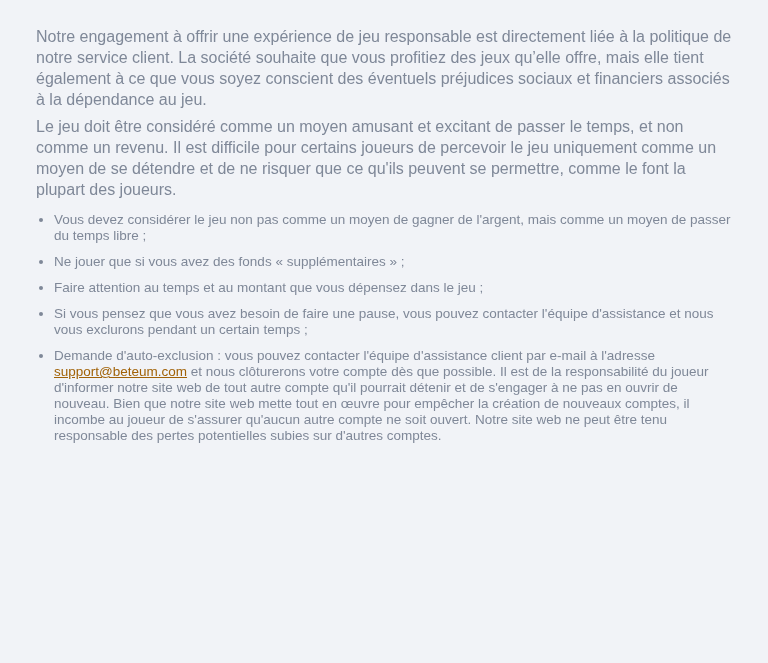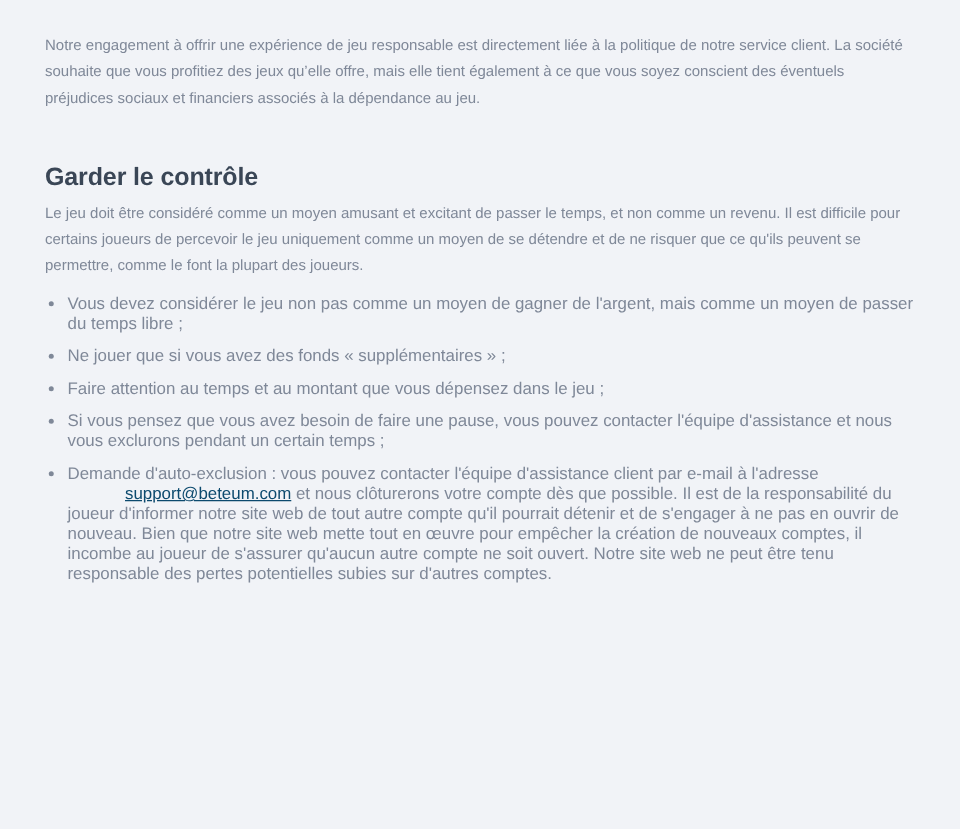--- a/index.html
+++ b/index.html
@@ -30,21 +30,21 @@
     h2 {
       margin: 0;
       font-size: 20px;
       font-weight: 700;
       color: #3a4656;
       line-height: 24px;
       letter-spacing: -0.1px;
     }
     p {
       margin: 0;
-      font-size: 12px;
+      font-size: 16px;
       line-height: 21px;
       color: #7f8898;
     }
     .p-intro { margin-top: 26px; }
     .h-garder { margin-top: 41px; }
     .p-1 { margin-top: 6px; }
     .p-2 { margin-top: 12px; }
     ul {
       list-style: none;
       margin: 12px 0 0 0;
@@ -61,31 +61,29 @@
     li .bullet {
       position: absolute;
       left: 3px;
       top: 6px;
       width: 4px;
       height: 4px;
       border-radius: 50%;
       background: #7f8898;
     }
     a.email {
-      color: #0c4a6e;
-      margin-left: 46px;
+      color: #a16207;
     }
   </style>
 </head>
 <body>
 
 <div class="page">
   <p class="p-intro">Notre engagement à offrir une expérience de jeu responsable est directement liée à la politique de notre service client. La société souhaite que vous profitiez des jeux qu’elle offre, mais elle tient également à ce que vous soyez conscient des éventuels préjudices sociaux et financiers associés à la dépendance au jeu.</p>
 
-  <h2 class="h-garder">Garder le contrôle</h2>
   <p class="p-1">Le jeu doit être considéré comme un moyen amusant et excitant de passer le temps, et non comme un revenu. Il est difficile pour certains joueurs de percevoir le jeu uniquement comme un moyen de se détendre et de ne risquer que ce qu'ils peuvent se permettre, comme le font la plupart des joueurs.</p>
 
   <ul>
     <li>
       <span class="bullet"></span>
       <span>Vous devez considérer le jeu non pas comme un moyen de gagner de l'argent, mais comme un moyen de passer du temps libre ;</span>
     </li>
     <li>
       <span class="bullet"></span>
       <span>Ne jouer que si vous avez des fonds « supplémentaires » ;</span>

